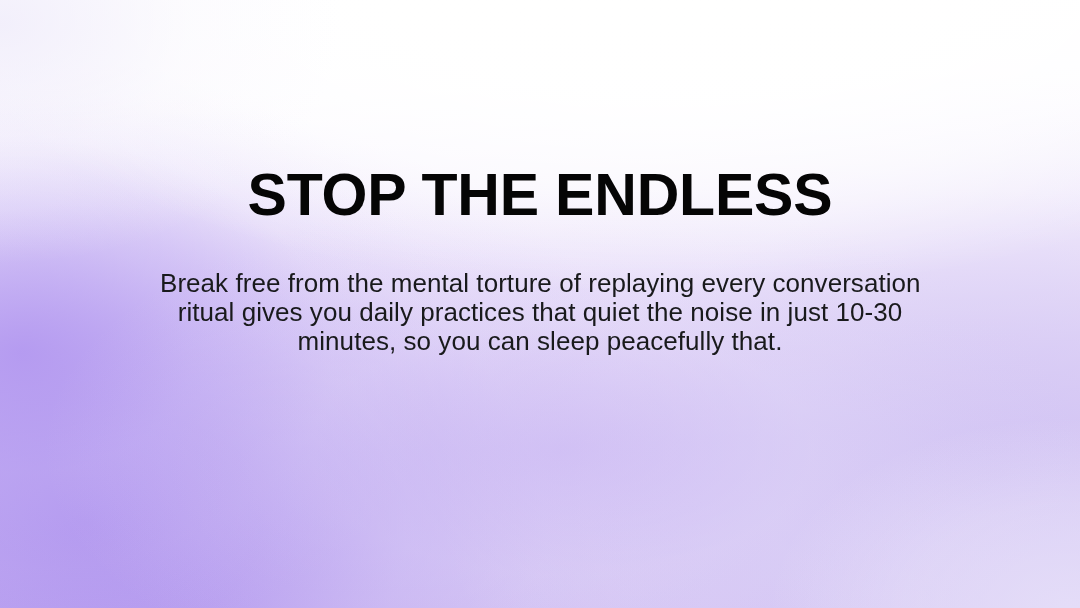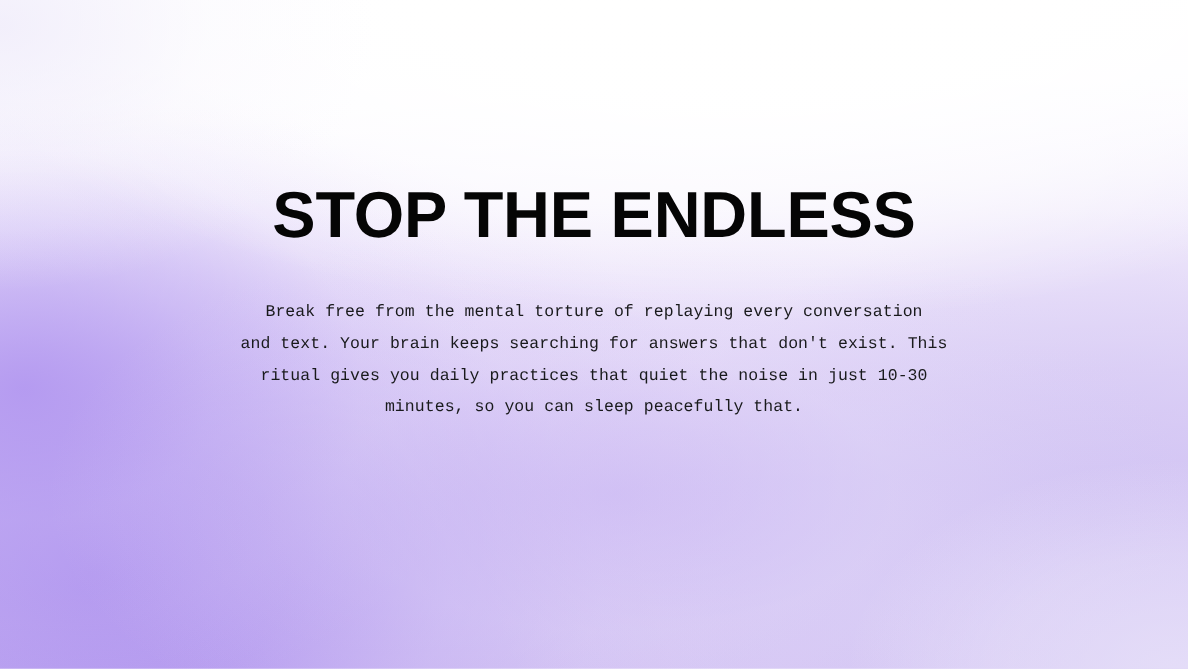--- a/index.html
+++ b/index.html
@@ -161,23 +161,23 @@
     background: #050505;
   }
 
   .body-copy {
     margin: 0;
     padding: 0;
     margin-top: 38px;
     width: 760px;
     text-align: center;
     color: #191a1c;
-    font-family: Liberation Mono, monospace;
+    font-family: Liberation Sans, sans-serif;
     font-weight: 400;
-    font-size: 15px;
+    font-size: 26px;
     line-height: 29px;
     letter-spacing: 0.05px;
   }
 
   .body-line {
     display: block;
     white-space: nowrap;
   }
 </style>
 </head>
@@ -195,19 +195,18 @@
   <div class="bg-layer bg-blob-g"></div>
 
   <div class="content">
 
     <h1 class="headline">
       <span class="headline-line headline-line-1">STOP THE ENDLESS</span>
     </h1>
 
     <p class="body-copy">
       <span class="body-line">Break free from the mental torture of replaying every conversation</span>
-      <span class="body-line">and text. Your brain keeps searching for answers that don't exist. This</span>
       <span class="body-line">ritual gives you daily practices that quiet the noise in just 10-30</span>
       <span class="body-line">minutes, so you can sleep peacefully that.</span>
     </p>
 
   </div>
 </div>
 
 </body></html>

